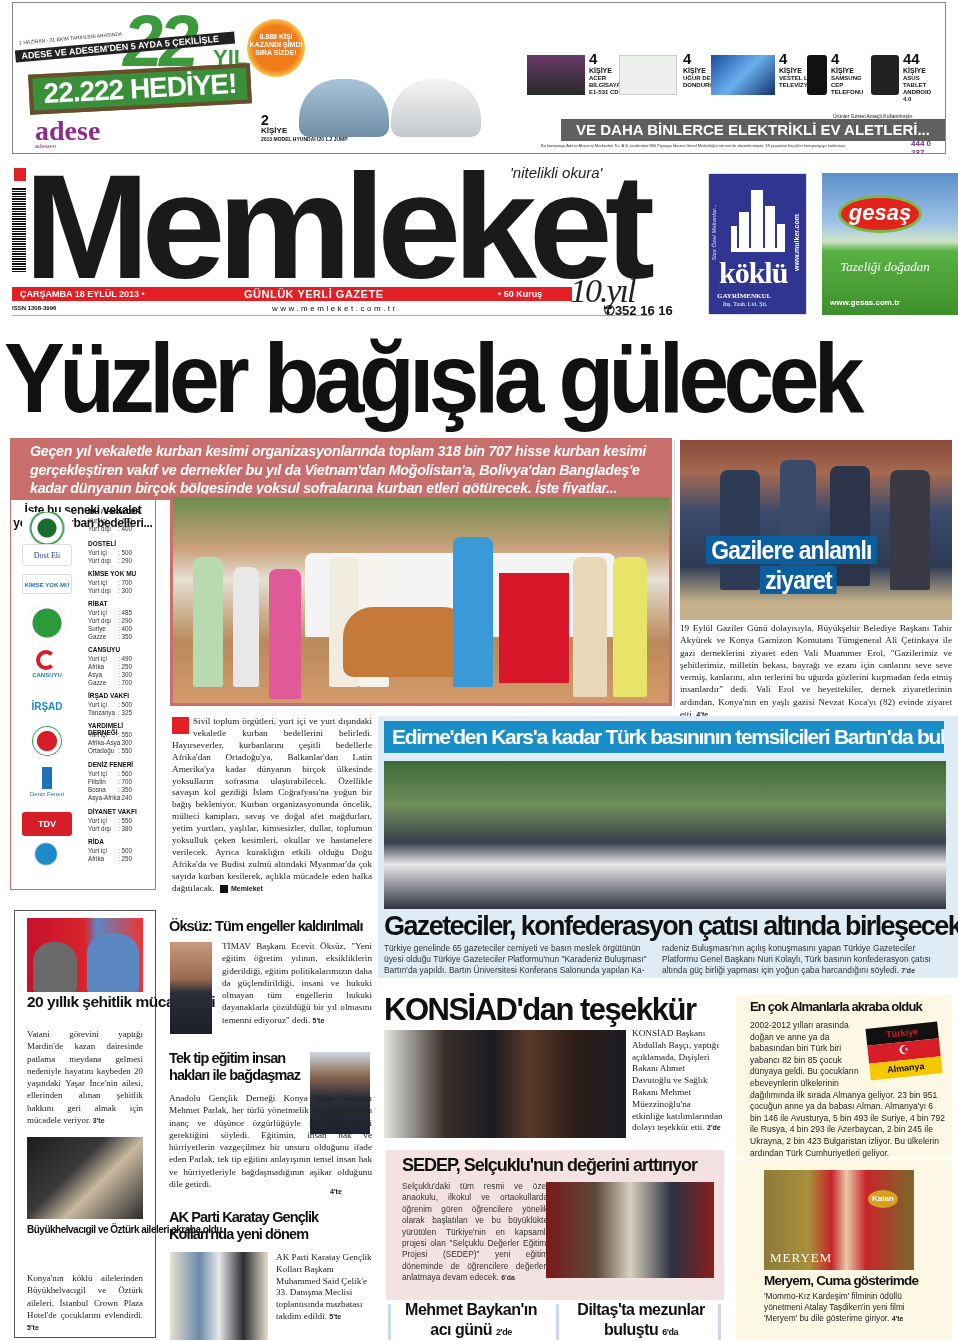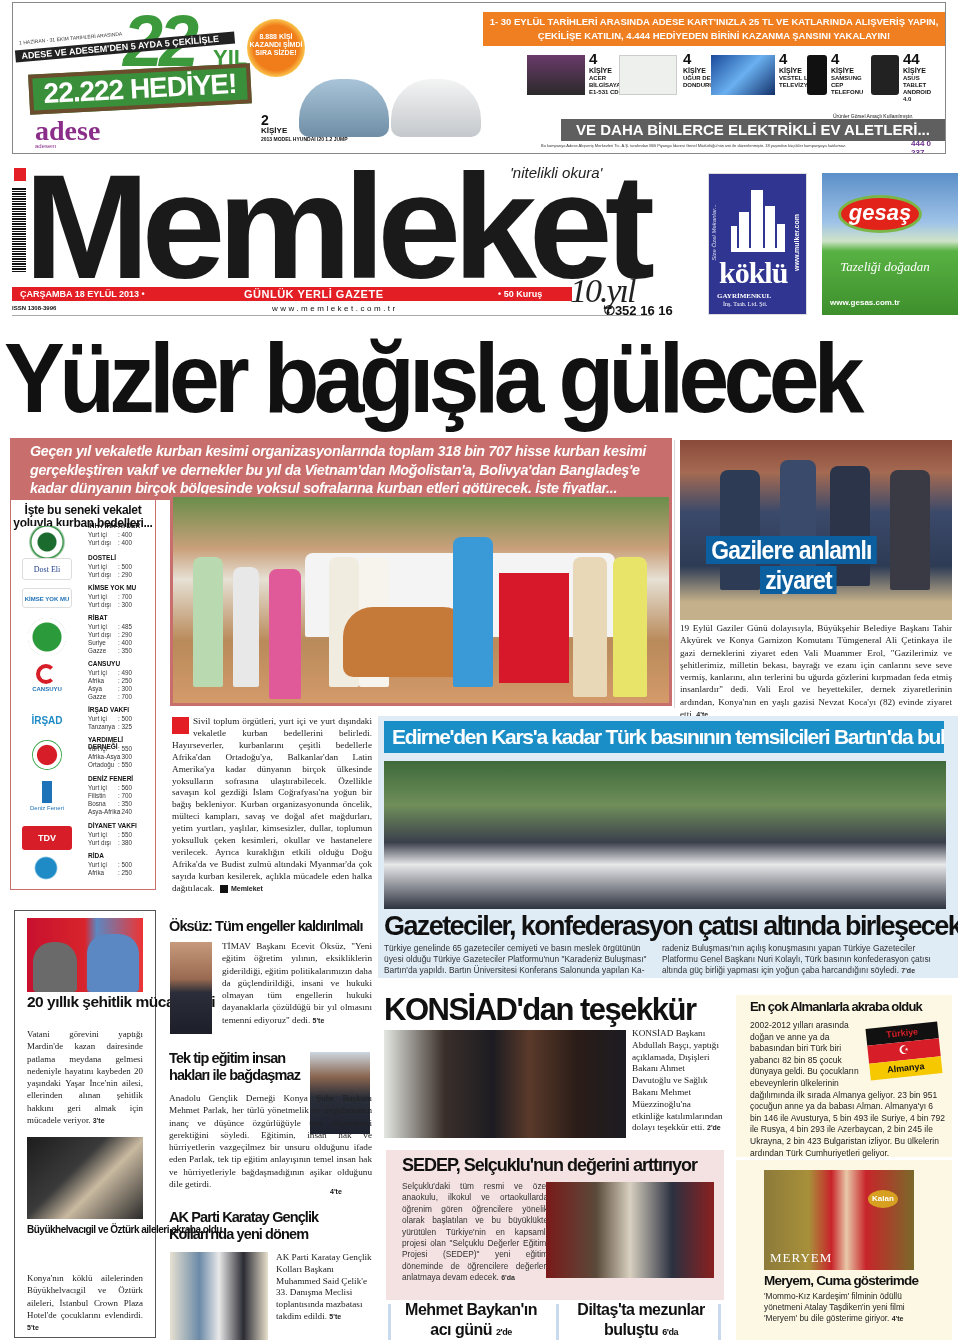--- a/index.html
+++ b/index.html
@@ -161,21 +161,20 @@
   <div class="abs sun">8.888 KİŞİ KAZANDI ŞİMDİ SIRA SİZDE!</div>
   <div class="abs cars">
     <div class="car" style="left:0;background:linear-gradient(180deg,#a9c4d8,#6f8ea6)"></div>
     <div class="car" style="left:92px;background:linear-gradient(180deg,#f4f4f4,#c4c8cc)"></div>
   </div>
   <div class="abs kisiye2">
     <b>2</b>
     <span>KİŞİYE</span><br>
     <span style="font-size:5px">2013 MODEL HYUNDAI I20 1.2 JUMP</span>
   </div>
-  <div class="abs orange">1- 30 EYLÜL TARİHLERİ ARASINDA ADESE KART'INIZLA 25 TL VE KATLARINDA ALIŞVERİŞ YAPIN, ÇEKİLİŞE KATILIN, 4.444 HEDİYEDEN BİRİNİ KAZANMA ŞANSINI YAKALAYIN!</div>
   <div class="abs prizes">
     <div class="prize" style="left:42px">
       <div class="img" style="width:58px;background:linear-gradient(180deg,#6a3a6a,#2a2a2a)"></div>
       <div class="t" style="left:62px"><b>4</b><i>KİŞİYE</i><span>ACER BİLGİSAYAR E1-531 CD</span></div>
     </div>
     <div class="prize" style="left:134px">
       <div class="img" style="width:58px;background:#eef0ee;border:1px solid #ccc"></div>
       <div class="t" style="left:64px"><b>4</b><i>KİŞİYE</i><span>UĞUR DERİN DONDURUCU</span></div>
     </div>
     <div class="prize" style="left:226px">
@@ -231,21 +230,21 @@
   <div class="slogan">Tazeliği doğadan</div>
   <div class="web">www.gesas.com.tr</div>
 </div>
 
 <div id="headline" class="abs">Yüzler bağışla gülecek</div>
 <div id="spot" class="abs">Geçen yıl vekaletle kurban kesimi organizasyonlarında toplam 318 bin 707 hisse kurban kesimi gerçekleştiren vakıf ve dernekler bu yıl da Vietnam'dan Moğolistan'a, Bolivya'dan Bangladeş'e kadar dünyanın birçok bölgesinde yoksul sofralarına kurban etleri götürecek. İşte fiyatlar...</div>
 
 <div id="price-box" class="abs">
   <div class="title">İşte bu seneki vekalet yoluyla kurban bedelleri...</div>
 </div>
-<div class="abs" style="left:10px;top:492px;width:170px;height:390px">
+<div class="abs" style="left:10px;top:478px;width:170px;height:390px">
   <div class="org" style="top:30px">
     <div class="logo" style="background:radial-gradient(circle,#1c6b2e 30%,#fff 34%,#fff 50%,#2c8a3a 54%,#fff 62%);height:32px"></div>
     <div class="nm">İHH / İHH-AYDER</div>
     <div class="row" style="top:9px"><span>Yurt içi</span><span class="v">: 400</span></div>
     <div class="row" style="top:17px"><span>Yurt dışı</span><span class="v">: 400</span></div>
   </div>
   <div class="org" style="top:62px">
     <div class="logo" style="background:#fff;border:1px solid #ddd;color:#1f3f8a;font-size:8px;font-family:'Liberation Serif',serif;text-align:center;line-height:32px;height:22px;line-height:22px">Dost Eli</div>
     <div class="nm">DOSTELİ</div>
     <div class="row" style="top:9px"><span>Yurt içi</span><span class="v">: 500</span></div>

